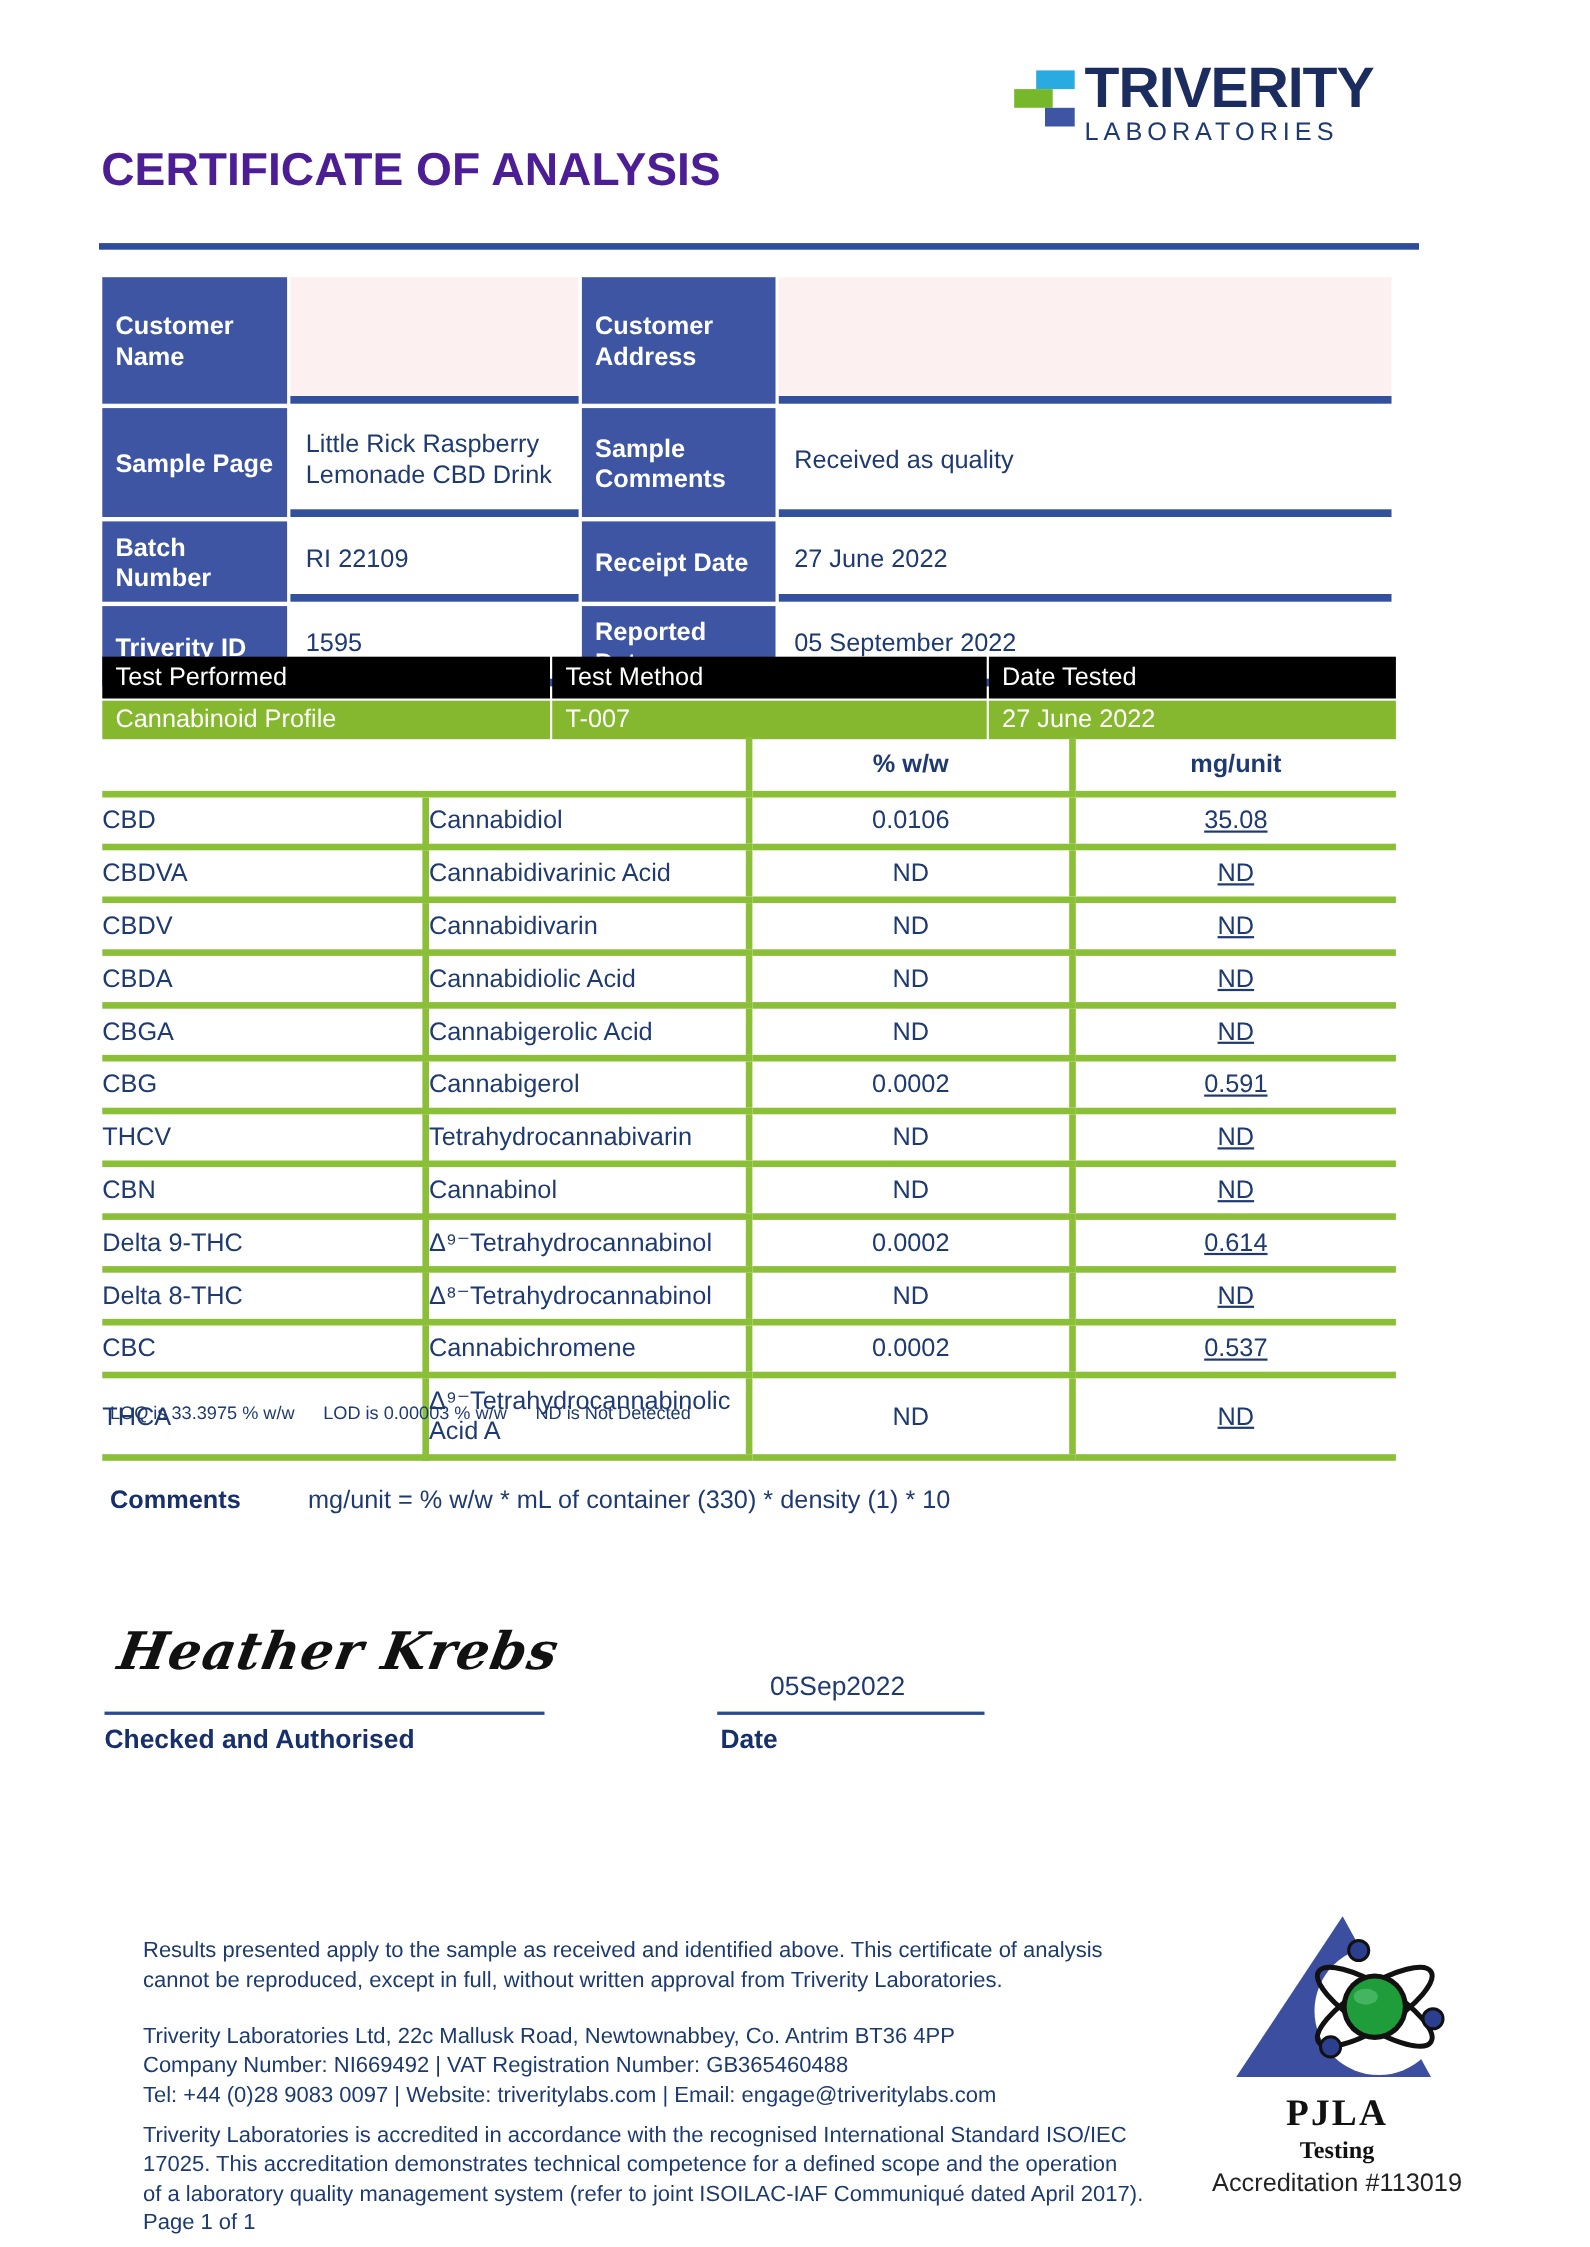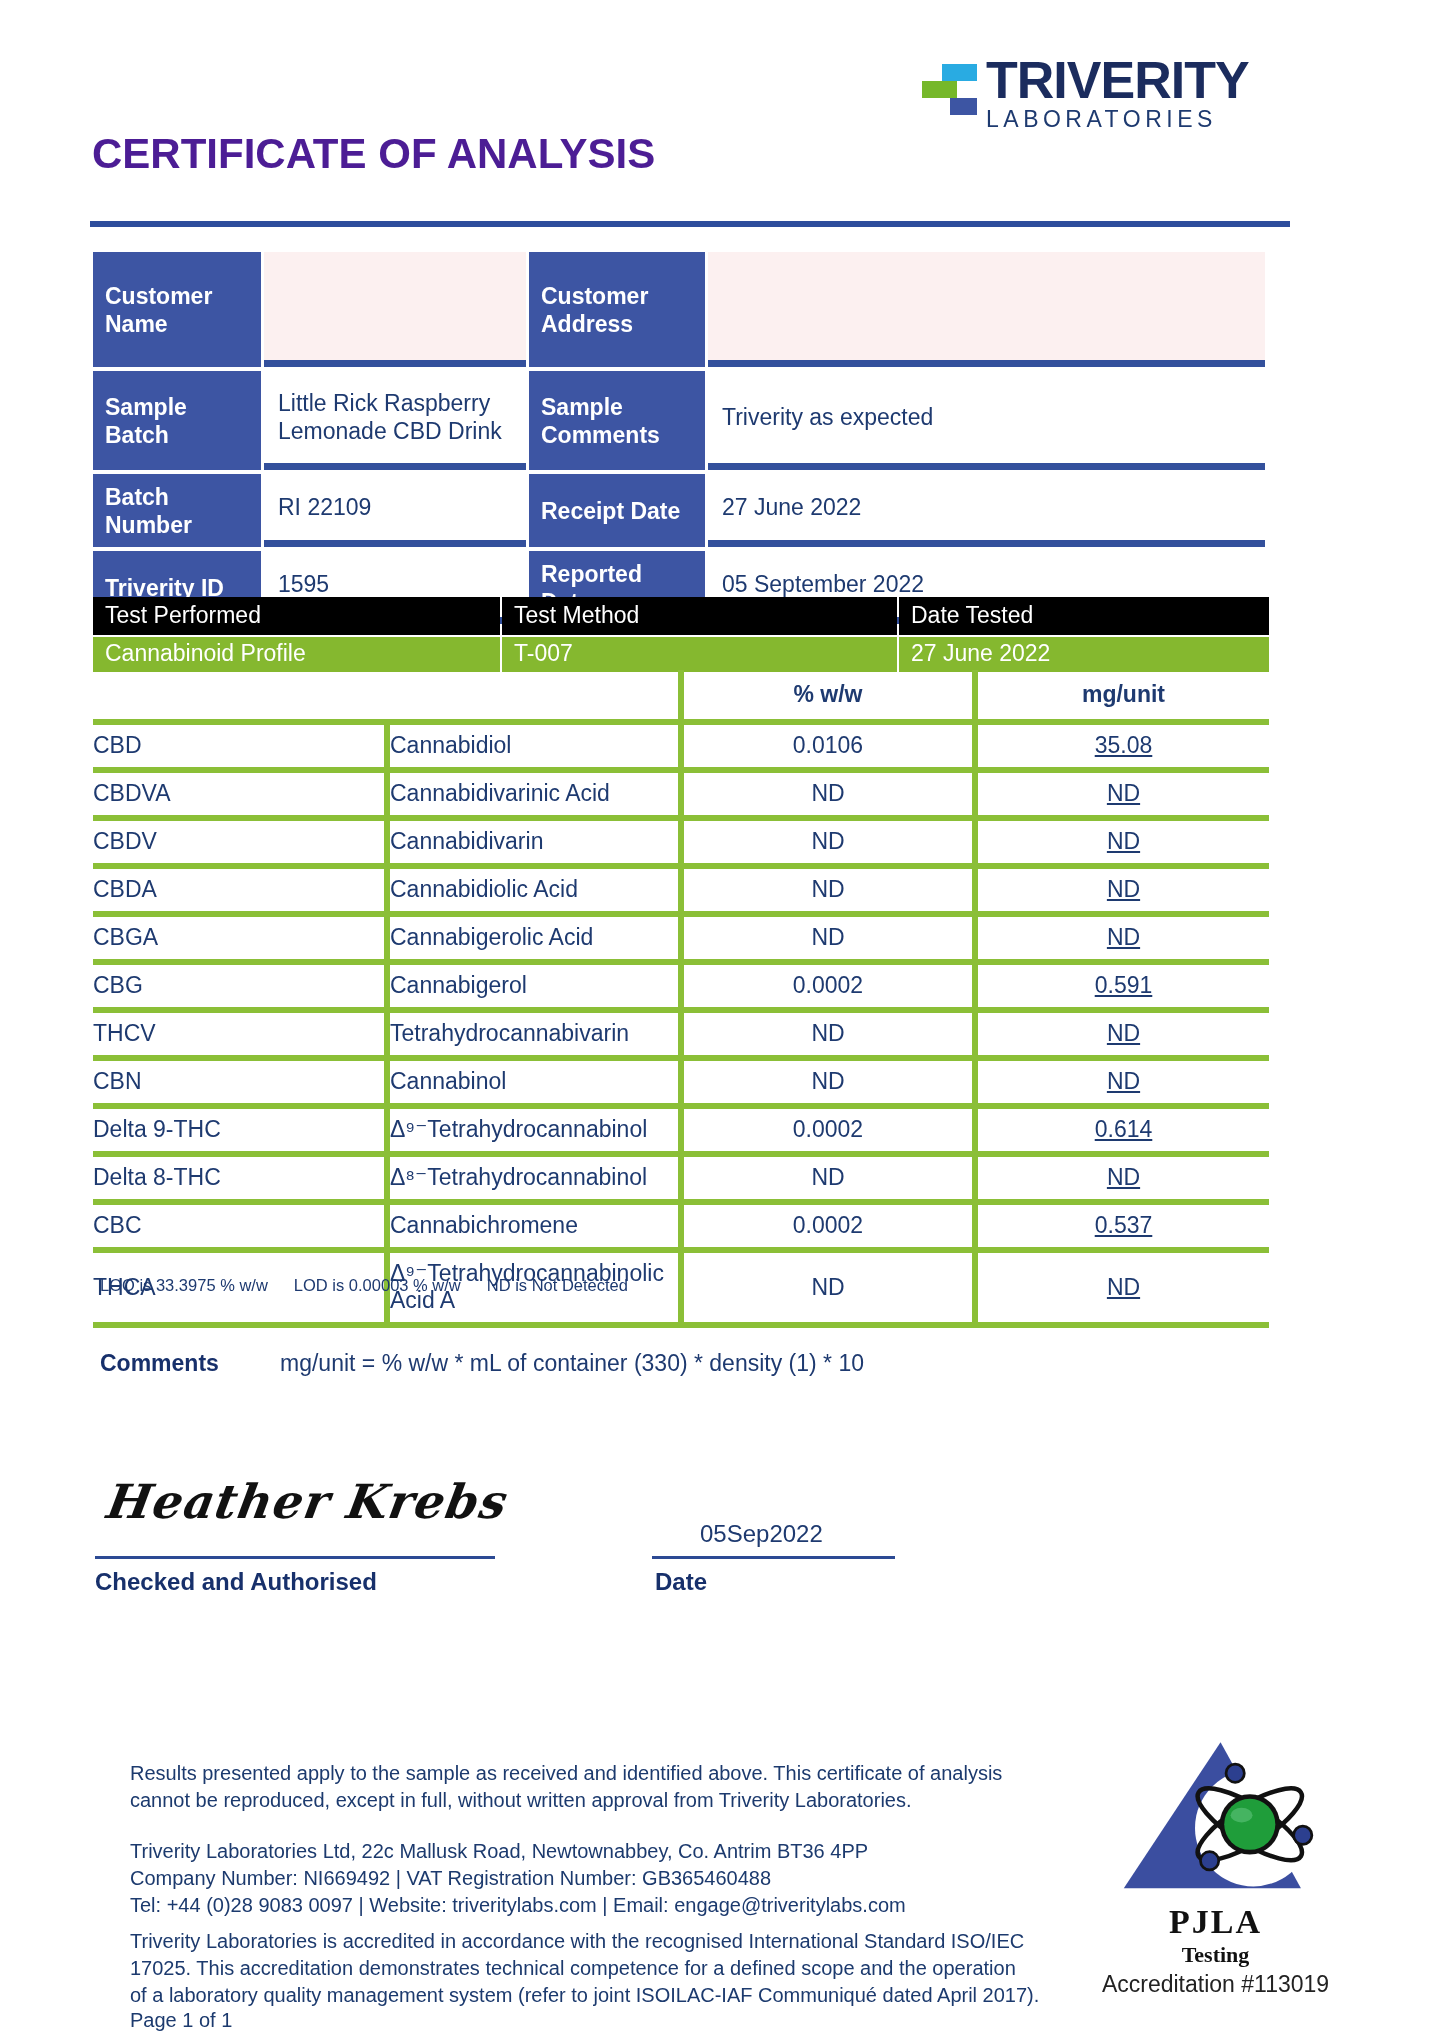--- a/index.html
+++ b/index.html
@@ -103,24 +103,24 @@
   </div>
 
   <div class="doc-title">CERTIFICATE OF ANALYSIS</div>
   <div class="divider"></div>
 
   <div class="info-grid">
       <div class="info-label" style="min-height: 100px;">Customer Name</div>
       <div class="info-value redacted" style="min-height: 100px;"></div>
       <div class="info-label" style="min-height: 100px;">Customer Address</div>
       <div class="info-value redacted" style="min-height: 100px;"></div>
-      <div class="info-label" style="min-height: 84px;">Sample Batch</div>
+      <div class="info-label" style="min-height: 84px;">Sample Page</div>
       <div class="info-value" style="min-height: 84px;">Little Rick Raspberry Lemonade CBD Drink</div>
       <div class="info-label" style="min-height: 84px;">Sample Comments</div>
-      <div class="info-value" style="min-height: 84px;">Triverity as expected</div>
+      <div class="info-value" style="min-height: 84px;">Received as quality</div>
       <div class="info-label" style="min-height: 58px;">Batch Number</div>
       <div class="info-value" style="min-height: 58px;">RI 22109</div>
       <div class="info-label" style="min-height: 58px;">Receipt Date</div>
       <div class="info-value" style="min-height: 58px;">27 June 2022</div>
       <div class="info-label" style="min-height: 58px;">Triverity ID</div>
       <div class="info-value" style="min-height: 58px;">1595</div>
       <div class="info-label" style="min-height: 58px;">Reported Date</div>
       <div class="info-value" style="min-height: 58px;">05 September 2022</div>
     </div>
 

